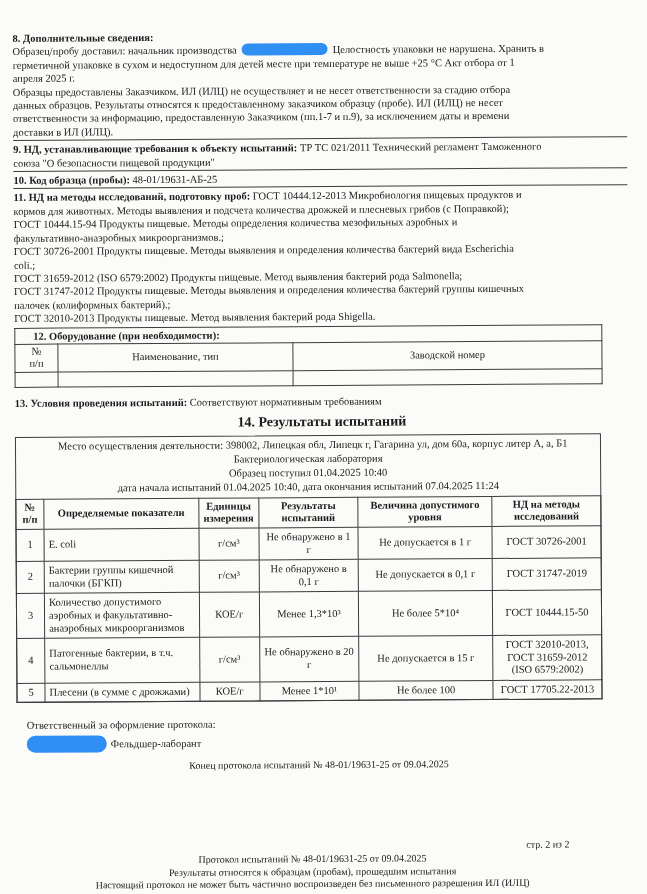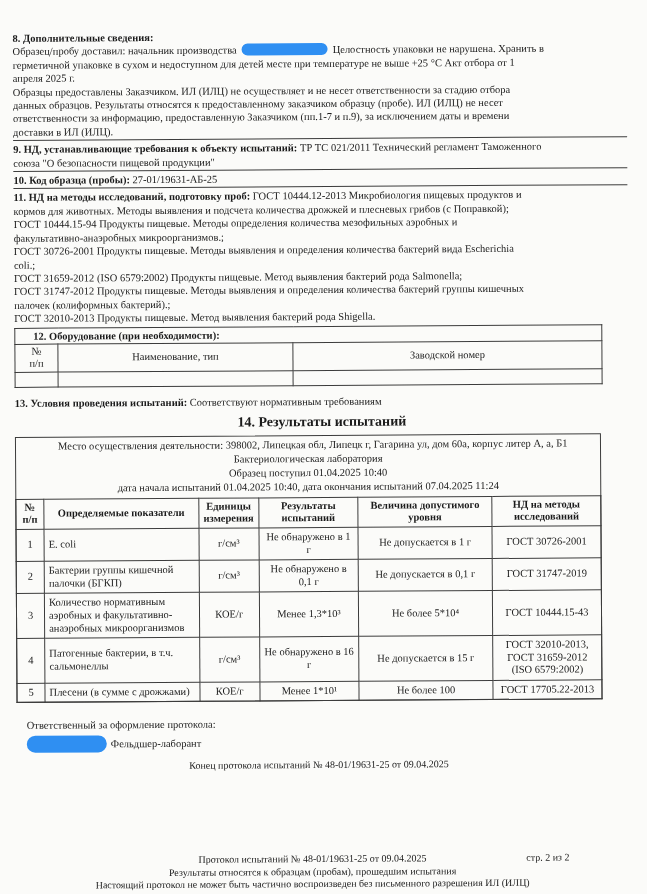--- a/index.html
+++ b/index.html
@@ -45,21 +45,21 @@
   .res-table td.cc{text-align:center;}
   .res-table td.cl{text-align:left;}
   .c0{width:25px;} .c1{width:160px;} .c2{width:56px;} .c3{width:100px;} .c4{width:140px;} .c5{width:110px;font-family:Liberation Serif, serif;}
   .ec0{width:34px;} .ec1{width:226px;}
   
   .sig-block{margin-top:16px;margin-left:10px;}
   .sig-row{margin-top:3px;}
   .end-line{text-align:center;margin-top:7px;width:604px;font-size:10px;}
   
   .footer{position:absolute;left:0;top:836px;width:647px;font-size:10px;line-height:12.6px;}
-  .footer .pagenum{position:absolute;right:80px;top:17px;}
+  .footer .pagenum{position:absolute;right:80px;top:4px;}
   .footer .flines{position:absolute;top:17px;left:0;width:620px;text-align:center;}
 </style>
 </head>
 <body>
 
 <div class="sheet">
   <div class="content">
 
     <div class="rule-section">
       <div class="b">8. Дополнительные сведения:</div>
@@ -79,21 +79,21 @@
     <div class="rule-section">
       <div>
         <span class="b">9. НД, устанавливающие требования к объекту испытаний:</span>
         <span>ТР ТС 021/2011 Технический регламент Таможенного</span>
       </div>
       <div>союза "О безопасности пищевой продукции"</div>
     </div>
 
     <div class="rule-section">
       <span class="b">10. Код образца (пробы):</span>
-      <span>27-01/19631-АБ-25</span>
+      <span>48-01/19631-АБ-25</span>
     </div>
 
     <div>
       <div>
         <span class="b">11. НД на методы исследований, подготовку проб:</span>
         <span>ГОСТ 10444.12-2013 Микробиология пищевых продуктов и</span>
       </div>
       <div>
           <div>кормов для животных. Методы выявления и подсчета количества дрожжей и плесневых грибов (с Поправкой);</div>
           <div>ГОСТ 10444.15-94 Продукты пищевые. Методы определения количества мезофильных аэробных и</div>
@@ -168,31 +168,31 @@
             <tr>
               <td class="cc">2</td>
               <td class="cl">Бактерии группы кишечной палочки (БГКП)</td>
               <td class="cc">г/см³</td>
               <td class="cc">Не обнаружено в 0,1 г</td>
               <td class="cc">Не допускается в 0,1 г</td>
               <td class="cc">ГОСТ 31747-2019</td>
             </tr>
             <tr>
               <td class="cc">3</td>
-              <td class="cl">Количество нормативным аэробных и факультативно-анаэробных микроорганизмов</td>
+              <td class="cl">Количество допустимого аэробных и факультативно-анаэробных микроорганизмов</td>
               <td class="cc">КОЕ/г</td>
               <td class="cc">Менее 1,3*10³</td>
               <td class="cc">Не более 5*10⁴</td>
-              <td class="cc">ГОСТ 10444.15-43</td>
+              <td class="cc">ГОСТ 10444.15-50</td>
             </tr>
             <tr>
               <td class="cc">4</td>
               <td class="cl">Патогенные бактерии, в т.ч. сальмонеллы</td>
               <td class="cc">г/см³</td>
-              <td class="cc">Не обнаружено в 16 г</td>
+              <td class="cc">Не обнаружено в 20 г</td>
               <td class="cc">Не допускается в 15 г</td>
               <td class="cc">ГОСТ 32010-2013, ГОСТ 31659-2012 (ISO 6579:2002)</td>
             </tr>
             <tr>
               <td class="cc">5</td>
               <td class="cl">Плесени (в сумме с дрожжами)</td>
               <td class="cc">КОЕ/г</td>
               <td class="cc">Менее 1*10¹</td>
               <td class="cc">Не более 100</td>
               <td class="cc">ГОСТ 17705.22-2013</td>

